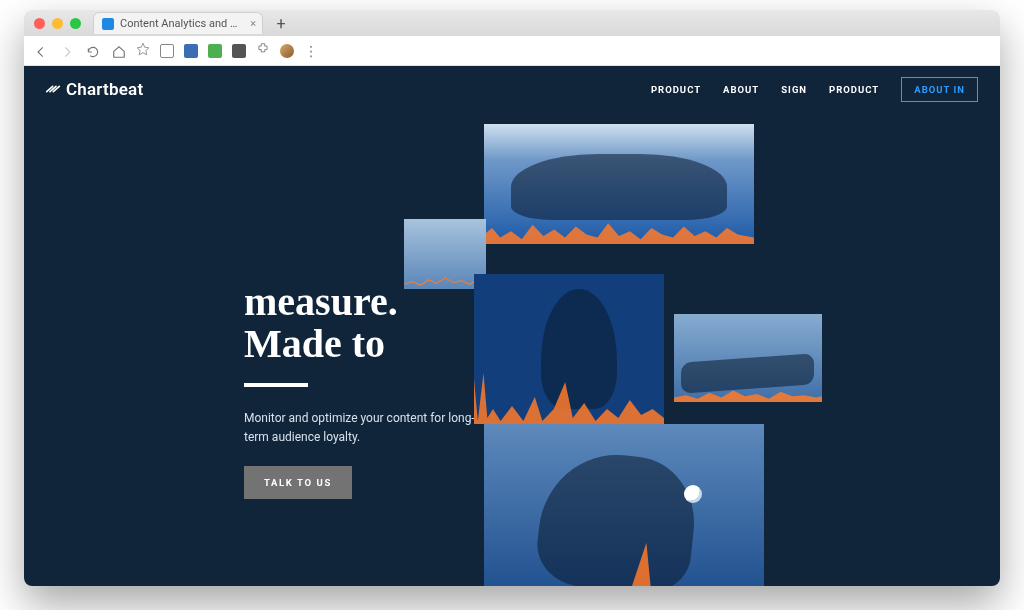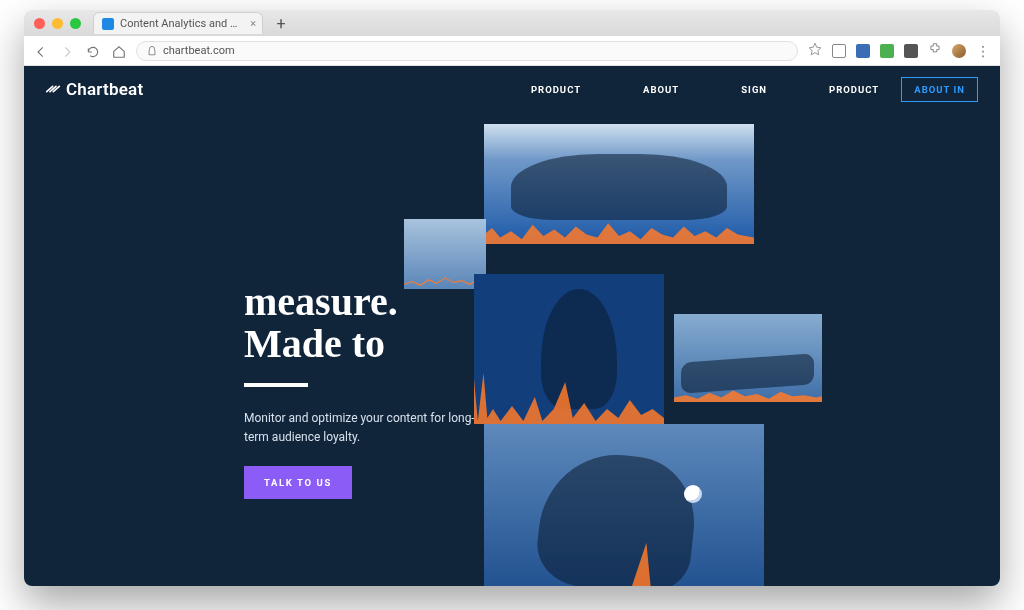--- a/index.html
+++ b/index.html
@@ -33,29 +33,29 @@
   .ext .badge::after{content:"";position:absolute;right:-2px;bottom:-2px;background:#2ecc71;color:#fff;font-size:7px;padding:0 2px;border-radius:2px}
 
   
   .page { flex:1; background:#10243a; position:relative; color:#fff; overflow:hidden; }
 
   
   .nav { position:absolute; top:0; left:0; right:0; height:46px; display:flex; align-items:center; padding:0 22px; }
   .logo { display:flex; align-items:center; font-size:17px; font-weight:600; letter-spacing:.2px;}
   .logo svg{width:20px;height:14px}
   .navlinks { margin-left:auto; display:flex; align-items:center; gap:22px; font-size:9.5px; letter-spacing:1px; font-weight:700; }
-  .navlinks a { color:#fff; text-decoration:none;margin-left:40px; }
+  .navlinks a { color:#fff; text-decoration:none; }
   .signin { border:1px solid #2d9cff; color:#2d9cff; padding:6px 12px; font-size:9.5px; letter-spacing:1px; font-weight:700; }
 
   
   .hero { position:absolute; left:220px; top:215px; width:280px; }
   .hl { font-family:Georgia,"Times New Roman",serif; font-size:40px; line-height:1.05; font-weight:600; }
   .rule { width:64px; height:4px; background:#fff; margin:18px 0 22px; }
   .sub { font-size:12px; line-height:1.55; color:#d7e1ec; max-width:240px; }
-  .cta { margin-top:20px; display:inline-block; background:#8b5cf6; color:#fff; font-size:9.5px; font-weight:700; letter-spacing:1.6px; padding:11px 20px; border:none; }
+  .cta { margin-top:20px; display:inline-block; background:#737373; color:#fff; font-size:9.5px; font-weight:700; letter-spacing:1.6px; padding:11px 20px; border:none; }
 
   
   .collage { position:absolute; left:380px; top:58px; width:470px; height:480px; }
   .card { position:absolute; background:#1e5aa8; overflow:hidden; }
   .card svg { position:absolute; left:0; bottom:0; width:100%; height:40%; }
   .c1{left:80px;top:0;width:270px;height:120px;background:linear-gradient(0deg,#1e5aa8 0%,#6f98c8 70%,#cfe0f0 100%)}
   .c2{left:0;top:95px;width:82px;height:70px;background:linear-gradient(#a8c3dd,#5a86b8)}
   .c3{left:70px;top:150px;width:190px;height:150px;background:#123e7c}
   .c4{left:270px;top:190px;width:148px;height:88px;background:linear-gradient(#86acd0,#3f6ea7)}
   .c5{left:80px;top:300px;width:280px;height:180px;background:linear-gradient(#5d89bb,#1c4c8c)}
@@ -110,26 +110,20 @@
         <svg viewBox="0 0 24 24">
             <path d="M4 12a8 8 0 1 1 3 6.2M4 12V6m0 6h6" fill="none" stroke="#777" stroke-width="2"></path>
           </svg>
       </span>
       <span>
         <svg viewBox="0 0 24 24">
             <path d="M3 11l9-8 9 8v10H3z" fill="none" stroke="#777" stroke-width="2"></path>
           </svg>
       </span>
     </div>
-    <div class="omnibox">
-      <svg class="lock" viewBox="0 0 24 24">
-          <path d="M6 10V7a6 6 0 1 1 12 0v3h1v11H5V10z" fill="none" stroke="#777" stroke-width="2"></path>
-        </svg>
-      <span>chartbeat.com</span>
-    </div>
     <div class="ext">
       <span>
         <svg width="14" height="14" viewBox="0 0 24 24">
             <path d="M12 2l2.9 6.9L22 10l-5 4.8L18.2 22 12 18.3 5.8 22 7 14.8 2 10l7.1-1.1z" fill="none" stroke="#888" stroke-width="1.5"></path>
           </svg>
       </span>
       <span class="ic" style="border-color:#888"></span>
       <span class="ic badge" style="background:#3b6db5;border:none"></span>
       <span class="ic badge" style="background:#4caf50;border:none"></span>
       <span class="ic" style="background:#555;border:none"></span>

